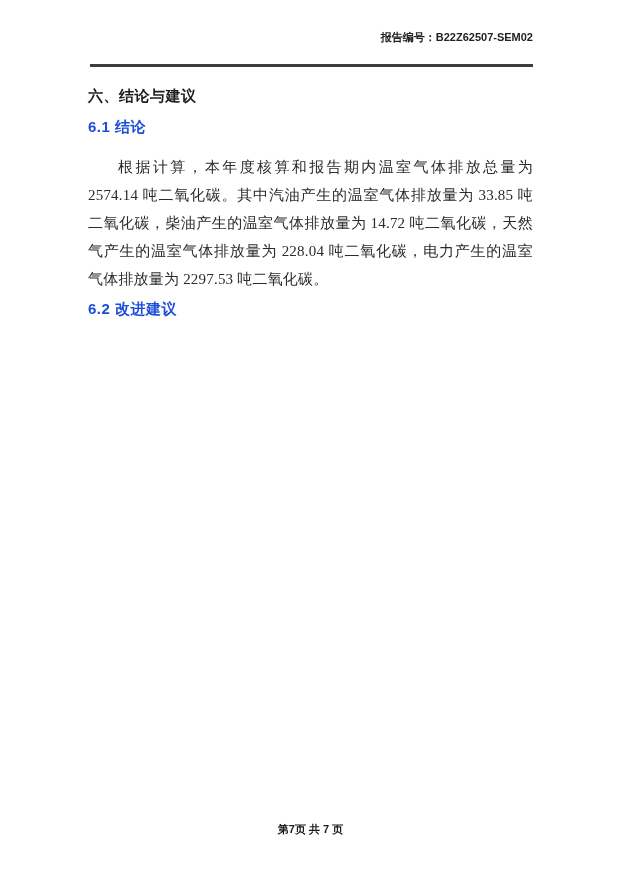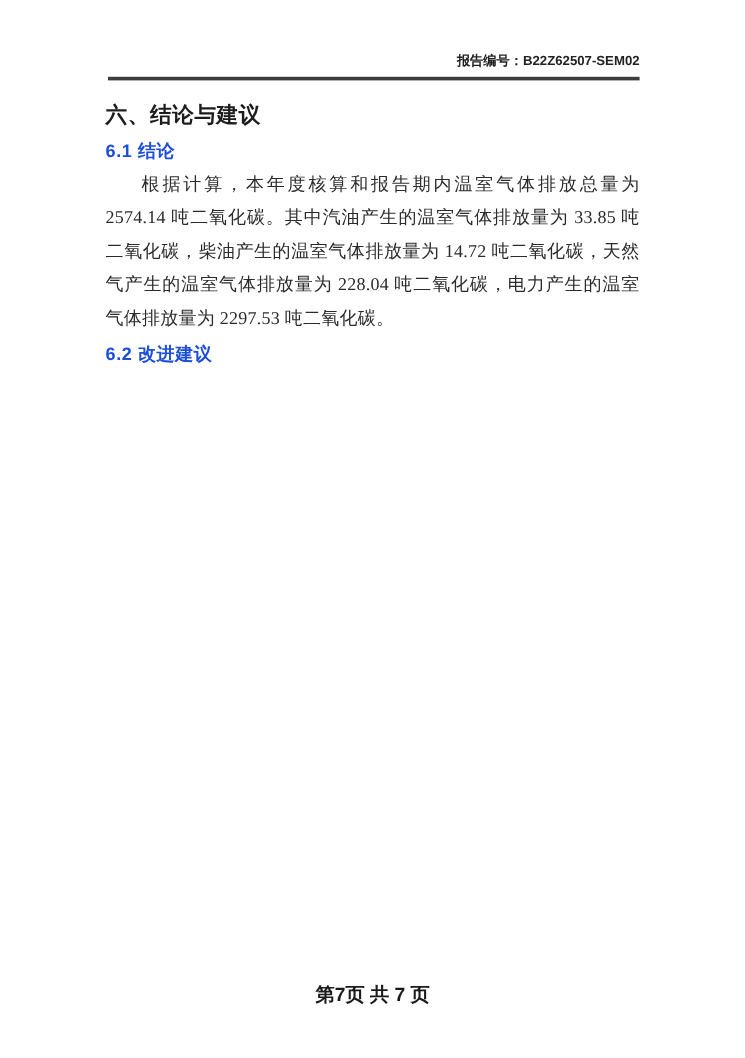--- a/index.html
+++ b/index.html
@@ -11,21 +11,21 @@
     position: relative;
     width: 621px;
     height: 882px;
     background: #ffffff;
     overflow: hidden;
     color: #262626;
     font-family: "Liberation Serif", "DejaVu Serif", serif;
   }
   .header {
     position: absolute;
-    top: 44px;
+    top: 30px;
     left: 88px;
     right: 88px;
     text-align: right;
     font-family: "Liberation Sans", "DejaVu Sans", sans-serif;
     font-weight: 700;
     font-size: 11px;
     line-height: 14px;
     color: #222222;
   }
   .rule {
@@ -39,21 +39,21 @@
   .content {
     position: absolute;
     top: 87px;
     left: 88px;
     right: 88px;
   }
   h1.sec {
     margin: 0;
     font-family: "Liberation Sans", "DejaVu Sans", sans-serif;
     font-weight: 700;
-    font-size: 18px;
+    font-size: 15px;
     line-height: 18px;
     color: #1c1c1c;
     letter-spacing: 0.5px;
   }
   h2.sub {
     font-family: "Liberation Sans", "DejaVu Sans", sans-serif;
     font-weight: 700;
     font-size: 15px;
     line-height: 18px;
     color: #1d4ed8;
@@ -62,31 +62,31 @@
   h2.sub-1 { margin: 13px 0 0 0; }
   h2.sub-2 { margin: 7px 0 0 0; }
   p.body-para {
     font-size: 15px;
     line-height: 28px;
     text-align: justify;
     text-indent: 2em;
     color: #2b2b2b;
     letter-spacing: 0.2px;
   }
-  p.para-1 { margin: 4px 0 0 0; }
+  p.para-1 { margin: 17px 0 0 0; }
   p.para-2 { margin: 14px 0 0 0; }
   .footer {
     position: absolute;
     left: 0;
     right: 0;
     bottom: 46px;
     text-align: center;
     font-family: "Liberation Sans", "DejaVu Sans", sans-serif;
     font-weight: 700;
-    font-size: 16px;
+    font-size: 11px;
     line-height: 13px;
     color: #1a1a1a;
   }
 </style>
 </head>
 <body>
 
 <div class="page">
 
   <div class="header">

